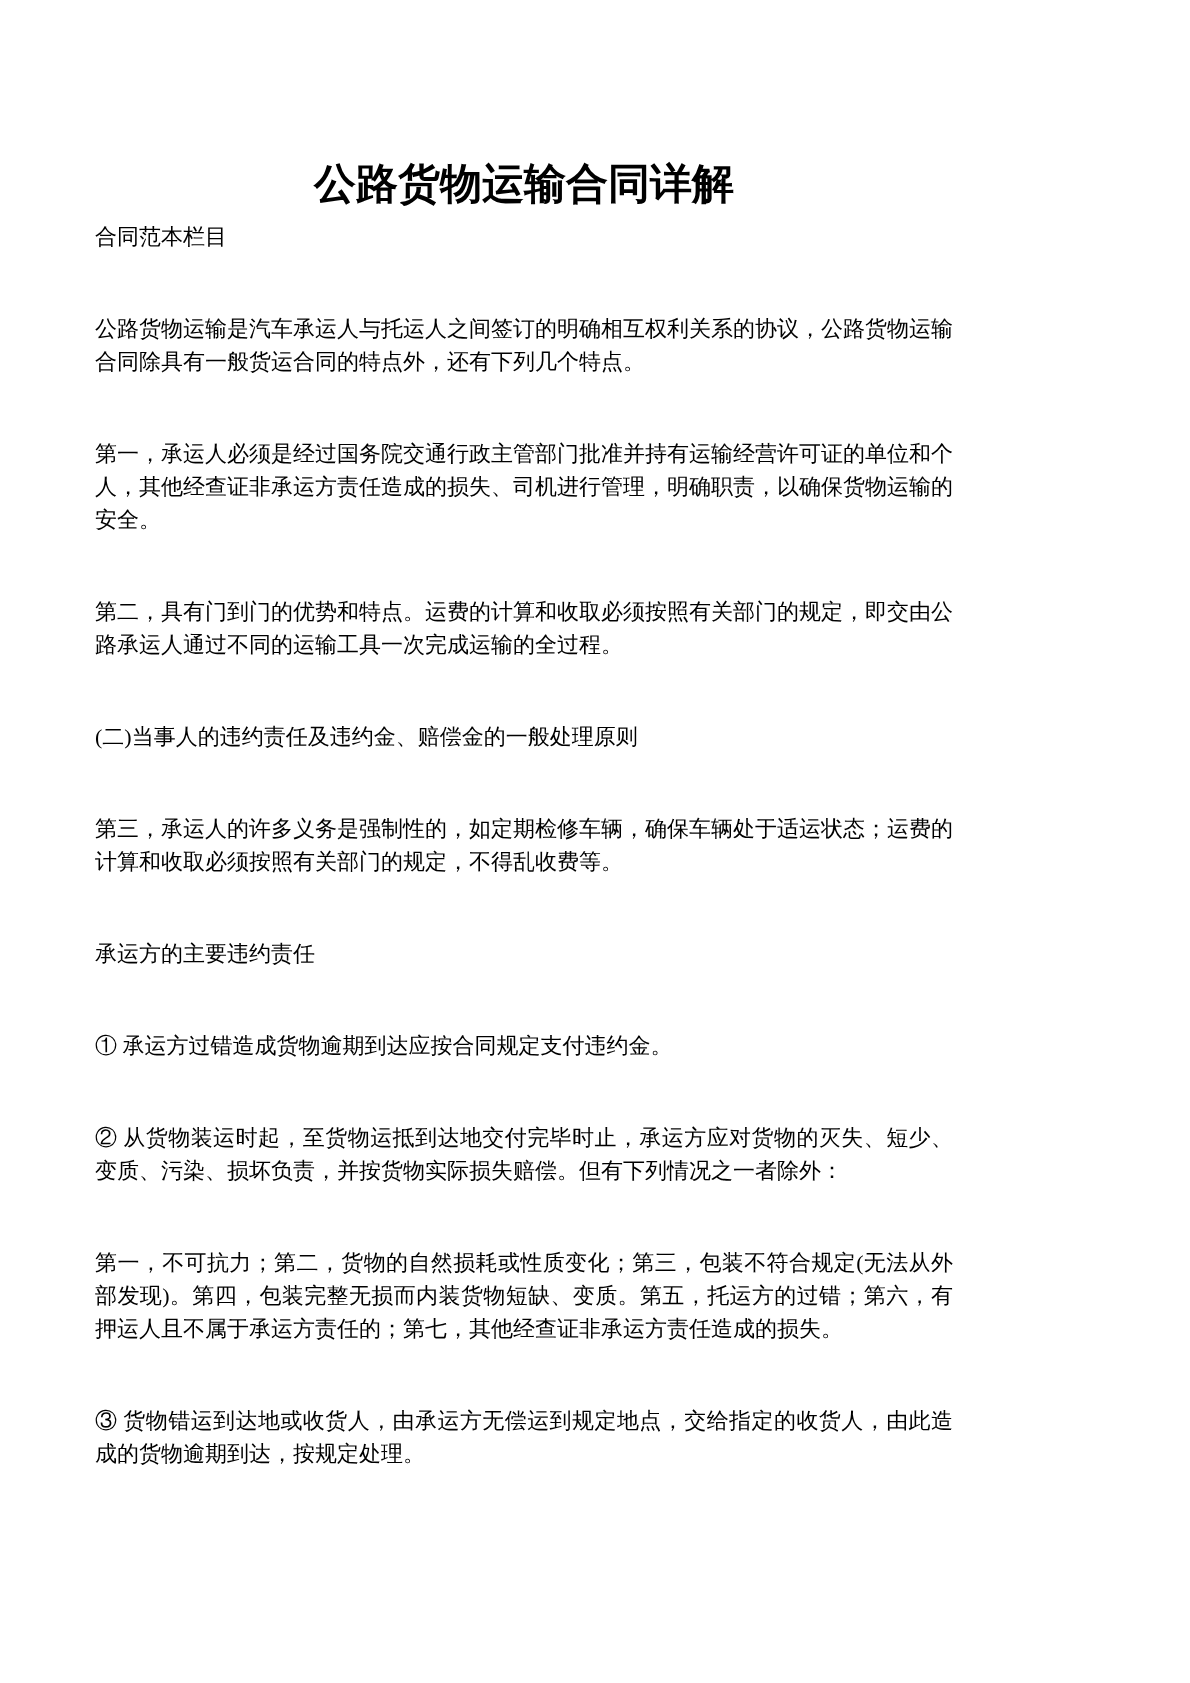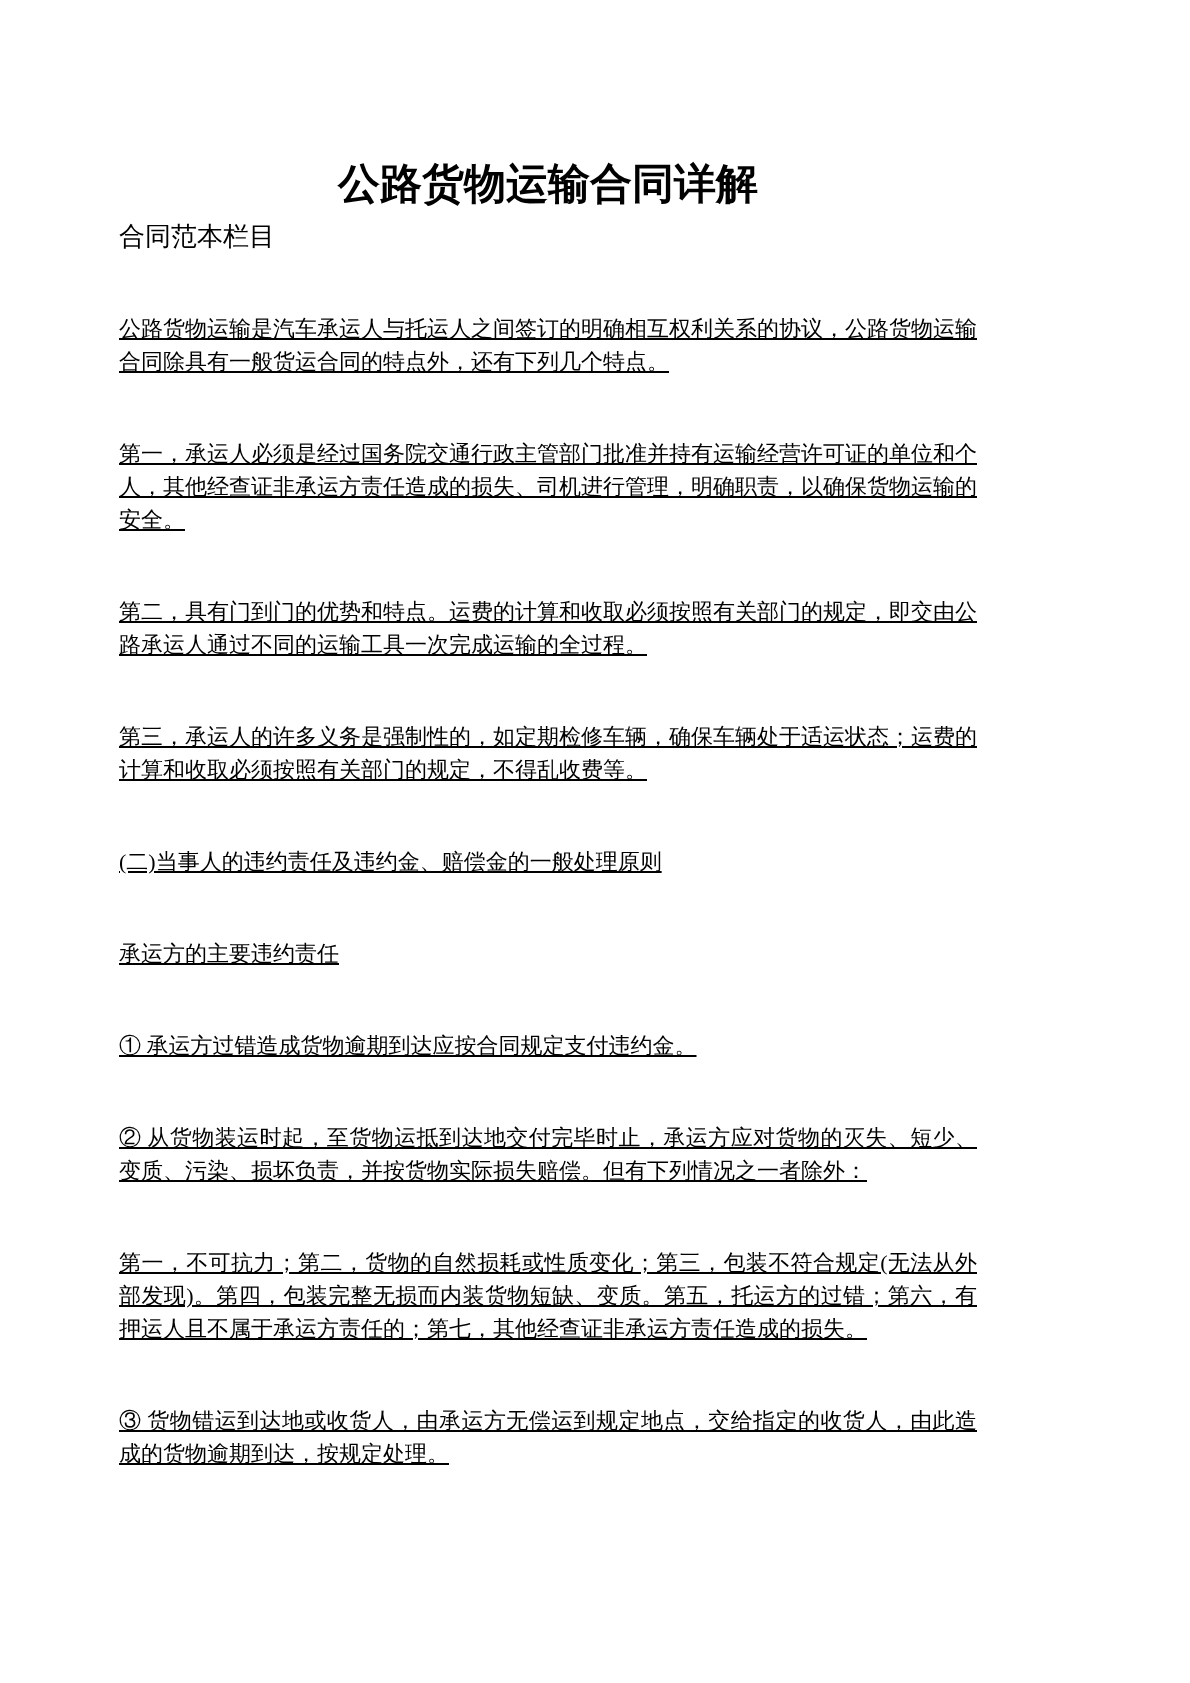--- a/index.html
+++ b/index.html
@@ -10,64 +10,63 @@
   body {
     width: 1190px;
     height: 1683px;
     color: #000000;
     font-family: "Liberation Serif", "DejaVu Serif", serif;
     overflow: hidden;
   }
   .page {
     box-sizing: content-box;
     width: 858px;
-    padding: 158px 155px 0 119px;
+    padding: 158px 155px 0 95px;
   }
   .doc-title {
     font-size: 42px;
     line-height: 52px;
     font-weight: bold;
     text-align: center;
     margin: 0 0 10px 0;
     letter-spacing: 0px;
     white-space: nowrap;
   }
   .line {
-    font-size: 26px;
+    font-size: 22px;
     line-height: 33px;
     margin: 0;
     text-align: justify;
   }
   .para {
     font-size: 22px;
     line-height: 33px;
     margin: 59px 0 0 0;
     text-align: justify;
-    text-decoration: underline;
   }
 </style>
 </head>
 <body>
 
 <div class="page">
 
   <h1 class="doc-title">公路货物运输合同详解</h1>
 
   <p class="line">合同范本栏目</p>
 
 
   <p class="para">公路货物运输是汽车承运人与托运人之间签订的明确相互权利关系的协议，公路货物运输合同除具有一般货运合同的特点外，还有下列几个特点。</p>
 
   <p class="para">第一，承运人必须是经过国务院交通行政主管部门批准并持有运输经营许可证的单位和个人，其他经查证非承运方责任造成的损失、司机进行管理，明确职责，以确保货物运输的安全。</p>
 
   <p class="para">第二，具有门到门的优势和特点。运费的计算和收取必须按照有关部门的规定，即交由公路承运人通过不同的运输工具一次完成运输的全过程。</p>
 
+  <p class="para">(二)当事人的违约责任及违约金、赔偿金的一般处理原则</p>
+
   <p class="para">第三，承运人的许多义务是强制性的，如定期检修车辆，确保车辆处于适运状态；运费的计算和收取必须按照有关部门的规定，不得乱收费等。</p>
-
-  <p class="para">(二)当事人的违约责任及违约金、赔偿金的一般处理原则</p>
 
   <p class="para">承运方的主要违约责任</p>
 
   <p class="para">① 承运方过错造成货物逾期到达应按合同规定支付违约金。</p>
 
   <p class="para">② 从货物装运时起，至货物运抵到达地交付完毕时止，承运方应对货物的灭失、短少、变质、污染、损坏负责，并按货物实际损失赔偿。但有下列情况之一者除外：</p>
 
   <p class="para">第一，不可抗力；第二，货物的自然损耗或性质变化；第三，包装不符合规定(无法从外部发现)。第四，包装完整无损而内装货物短缺、变质。第五，托运方的过错；第六，有押运人且不属于承运方责任的；第七，其他经查证非承运方责任造成的损失。</p>
 
   <p class="para">③ 货物错运到达地或收货人，由承运方无偿运到规定地点，交给指定的收货人，由此造成的货物逾期到达，按规定处理。</p>

